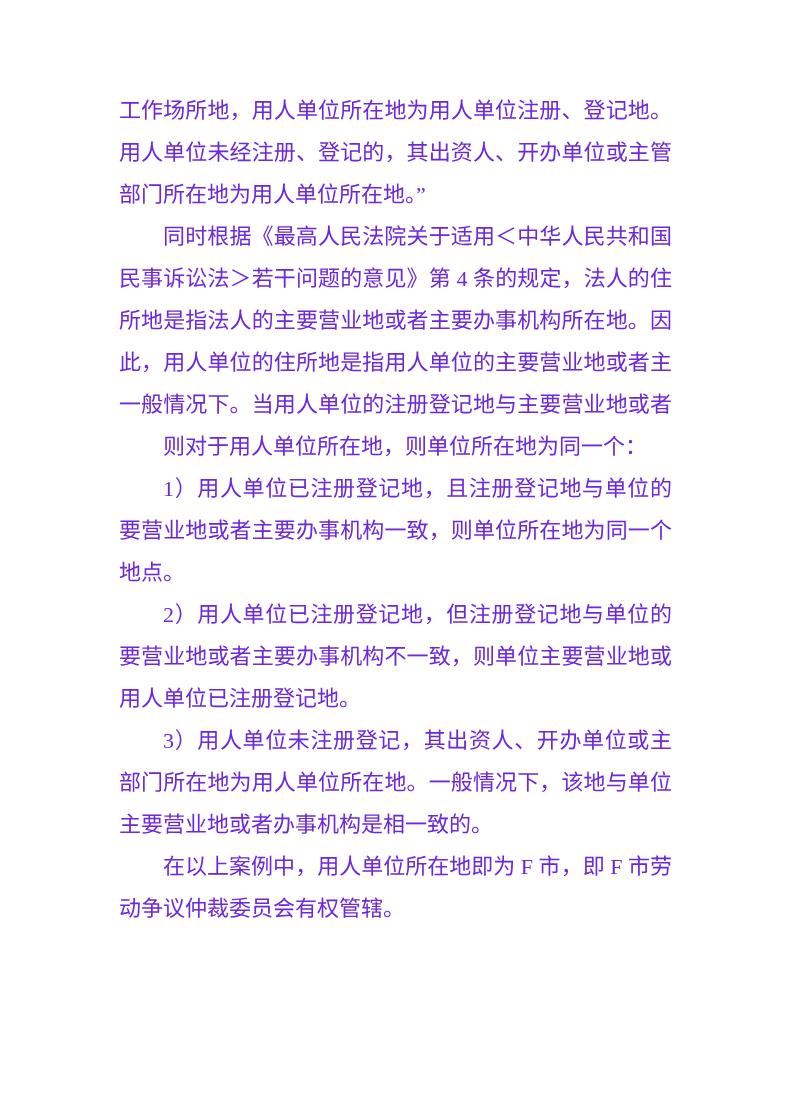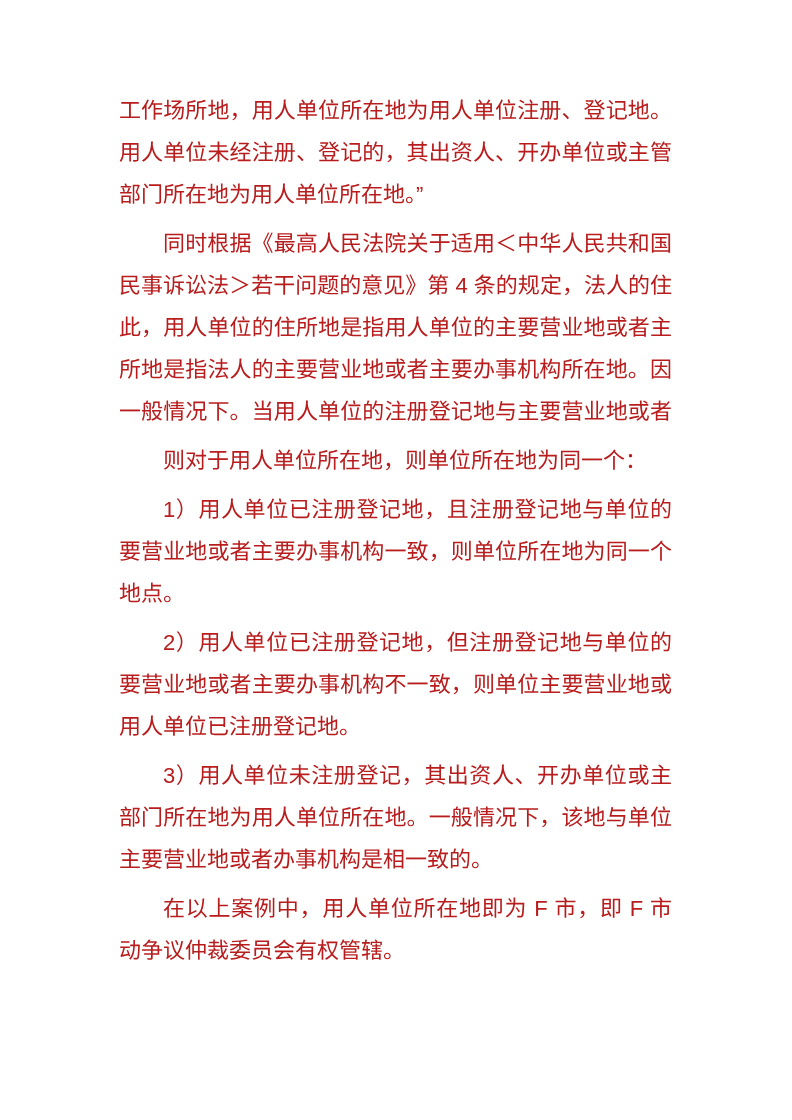--- a/index.html
+++ b/index.html
@@ -12,53 +12,52 @@
     width: 792px;
     height: 1120px;
     background: #ffffff;
     overflow: hidden;
   }
   .text-block {
     position: absolute;
     left: 119px;
     top: 90px;
     width: 553px;
-    font-family: Liberation Sans, sans-serif;
+    font-family: Liberation Serif, serif;
     font-size: 22px;
-    color: #b91c1c;
+    color: #6d28d9;
   }
   .line {
     height: 42px;
     line-height: 42px;
     white-space: normal;
     overflow: hidden;
   }
   
   .line.fill {
     text-align: justify;
     text-align-last: justify;
   }
   
   .line.indent {
     text-indent: 2em;
-    margin-top: 7px;
   }
 </style>
 </head>
 <body>
 
 <div class="page">
   <div class="text-block" id="text-block">
       <div class="line fill">工作场所地，用人单位所在地为用人单位注册、登记地。</div>
       <div class="line fill">用人单位未经注册、登记的，其出资人、开办单位或主管</div>
       <div class="line">部门所在地为用人单位所在地。”</div>
       <div class="line fill indent">同时根据《最高人民法院关于适用＜中华人民共和国</div>
       <div class="line fill">民事诉讼法＞若干问题的意见》第 4 条的规定，法人的住</div>
+      <div class="line fill">所地是指法人的主要营业地或者主要办事机构所在地。因</div>
       <div class="line fill">此，用人单位的住所地是指用人单位的主要营业地或者主</div>
-      <div class="line fill">所地是指法人的主要营业地或者主要办事机构所在地。因</div>
       <div class="line fill">一般情况下。当用人单位的注册登记地与主要营业地或者</div>
       <div class="line indent">则对于用人单位所在地，则单位所在地为同一个：</div>
       <div class="line fill indent">1）用人单位已注册登记地，且注册登记地与单位的主</div>
       <div class="line fill">要营业地或者主要办事机构一致，则单位所在地为同一个</div>
       <div class="line">地点。</div>
       <div class="line fill indent">2）用人单位已注册登记地，但注册登记地与单位的主</div>
       <div class="line fill">要营业地或者主要办事机构不一致，则单位主要营业地或</div>
       <div class="line">用人单位已注册登记地。</div>
       <div class="line fill indent">3）用人单位未注册登记，其出资人、开办单位或主管</div>
       <div class="line fill">部门所在地为用人单位所在地。一般情况下，该地与单位</div>

